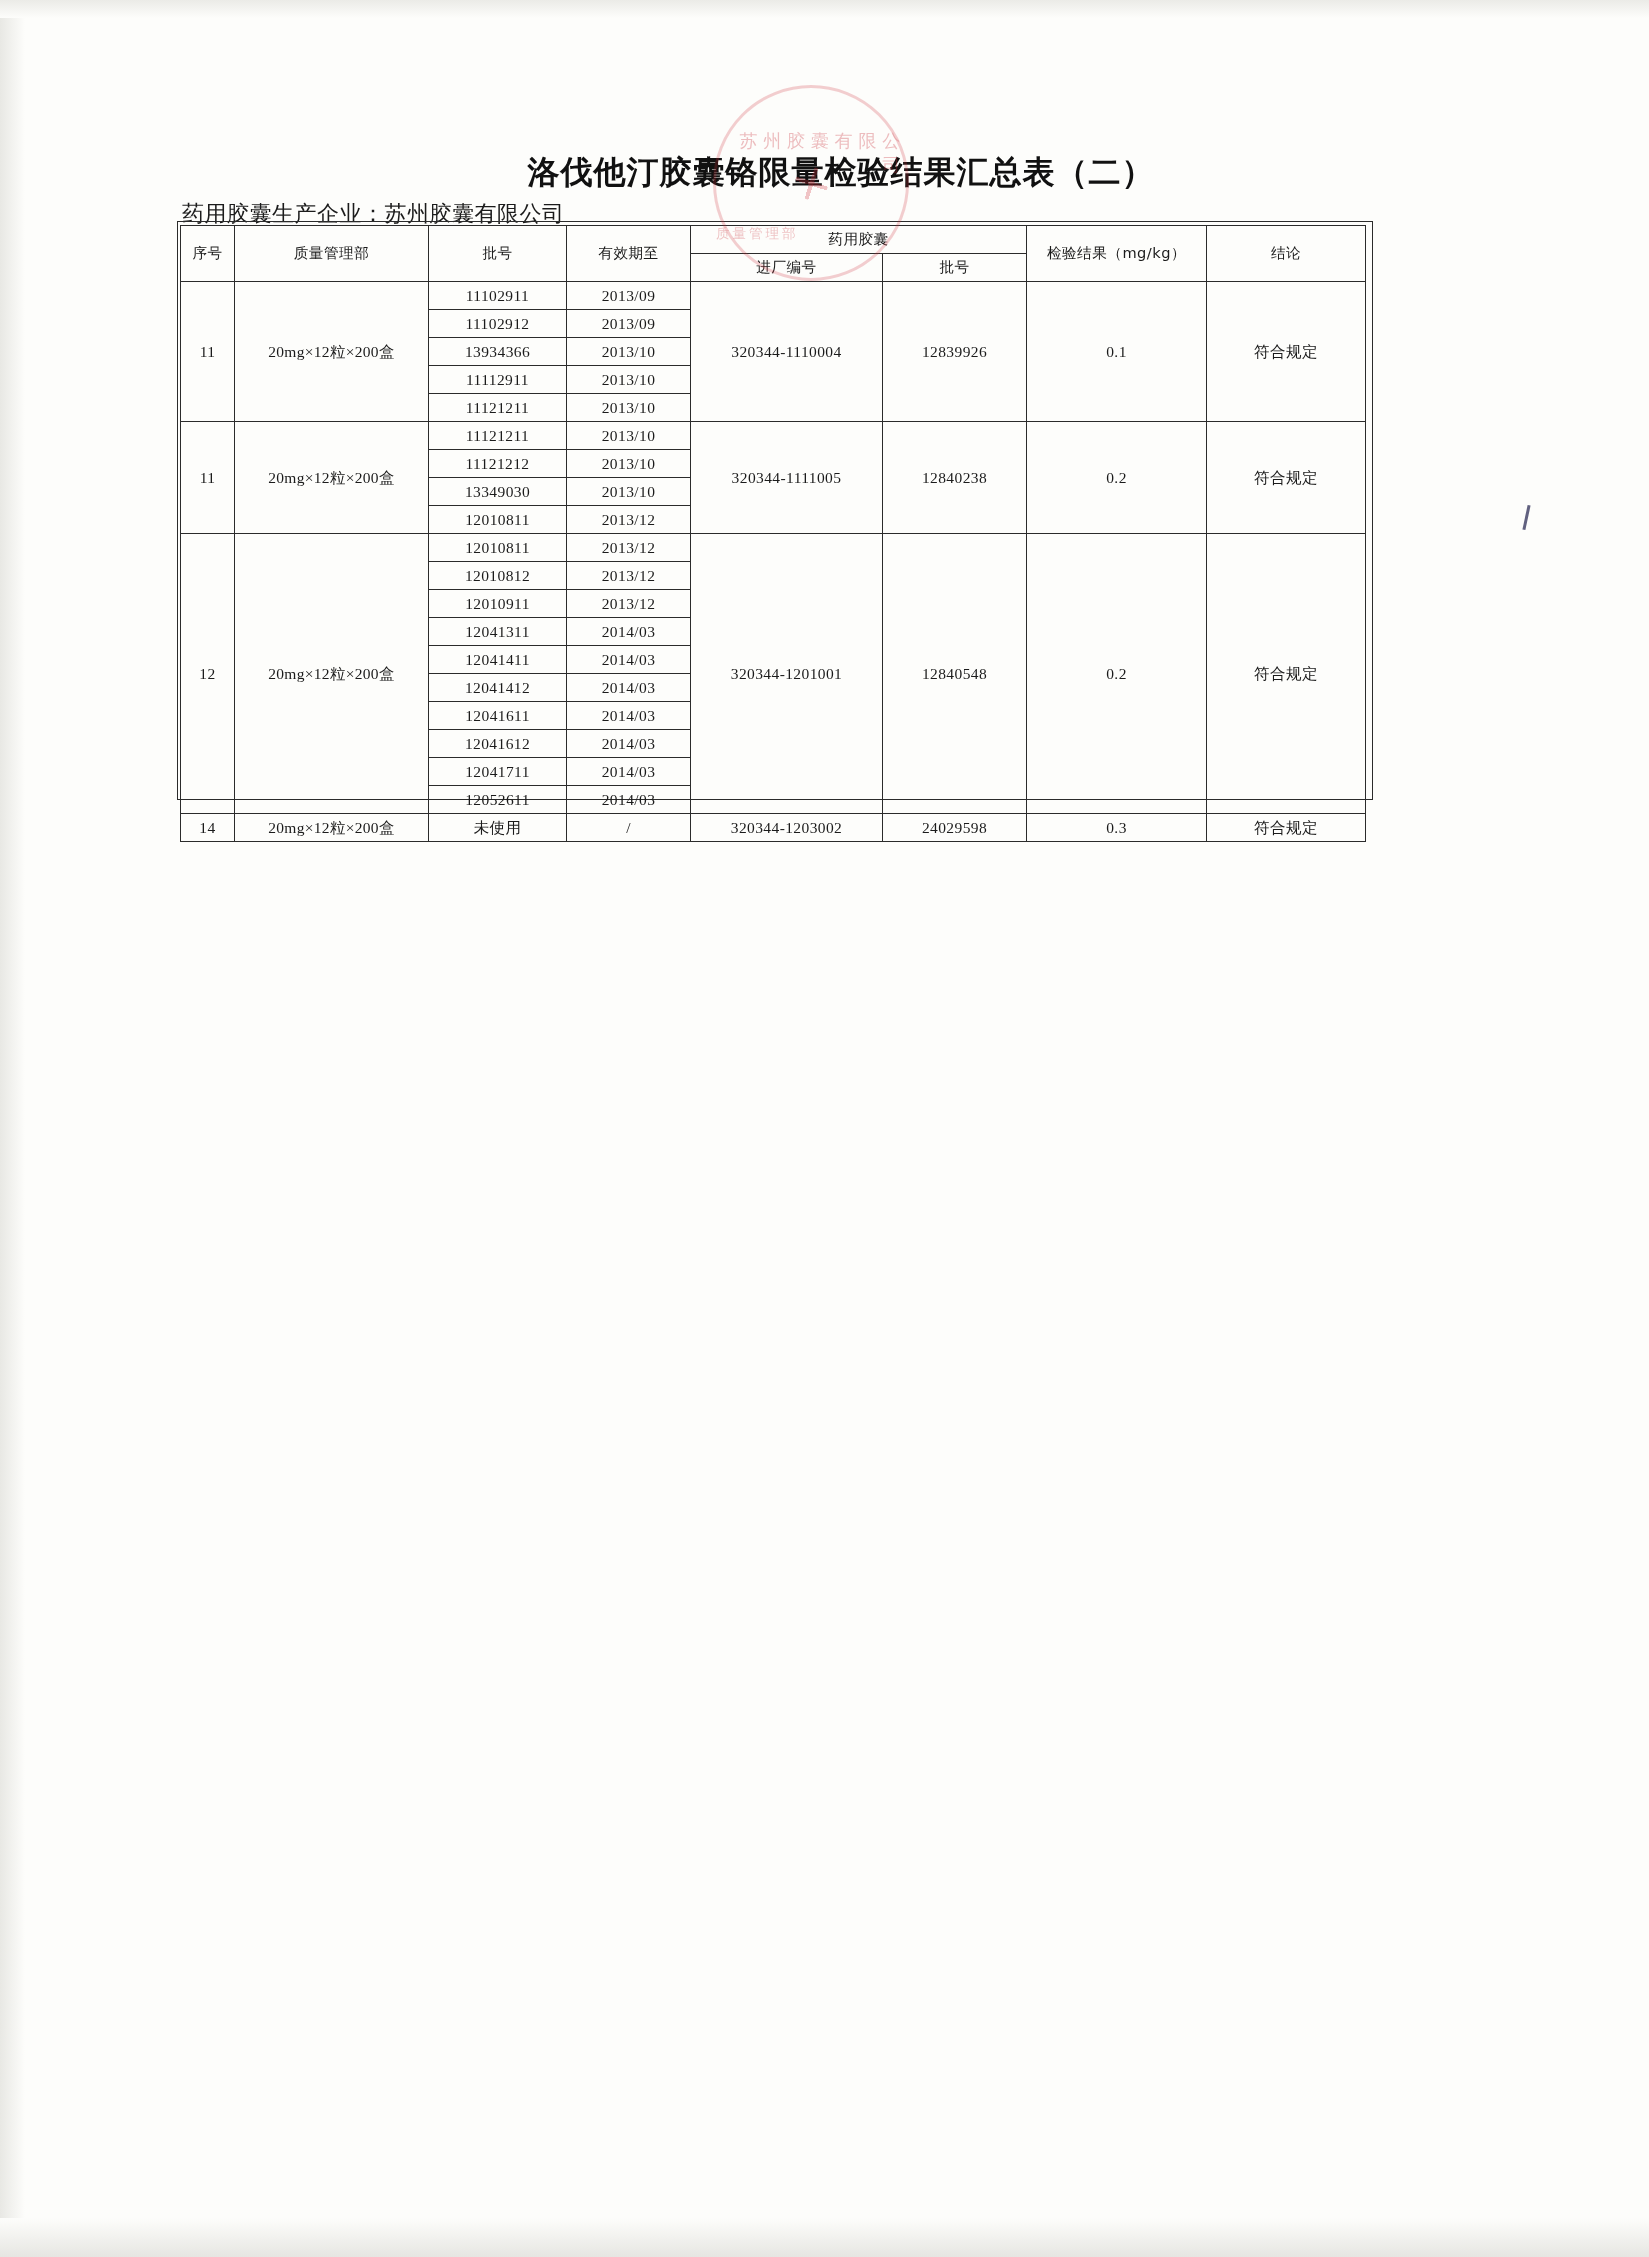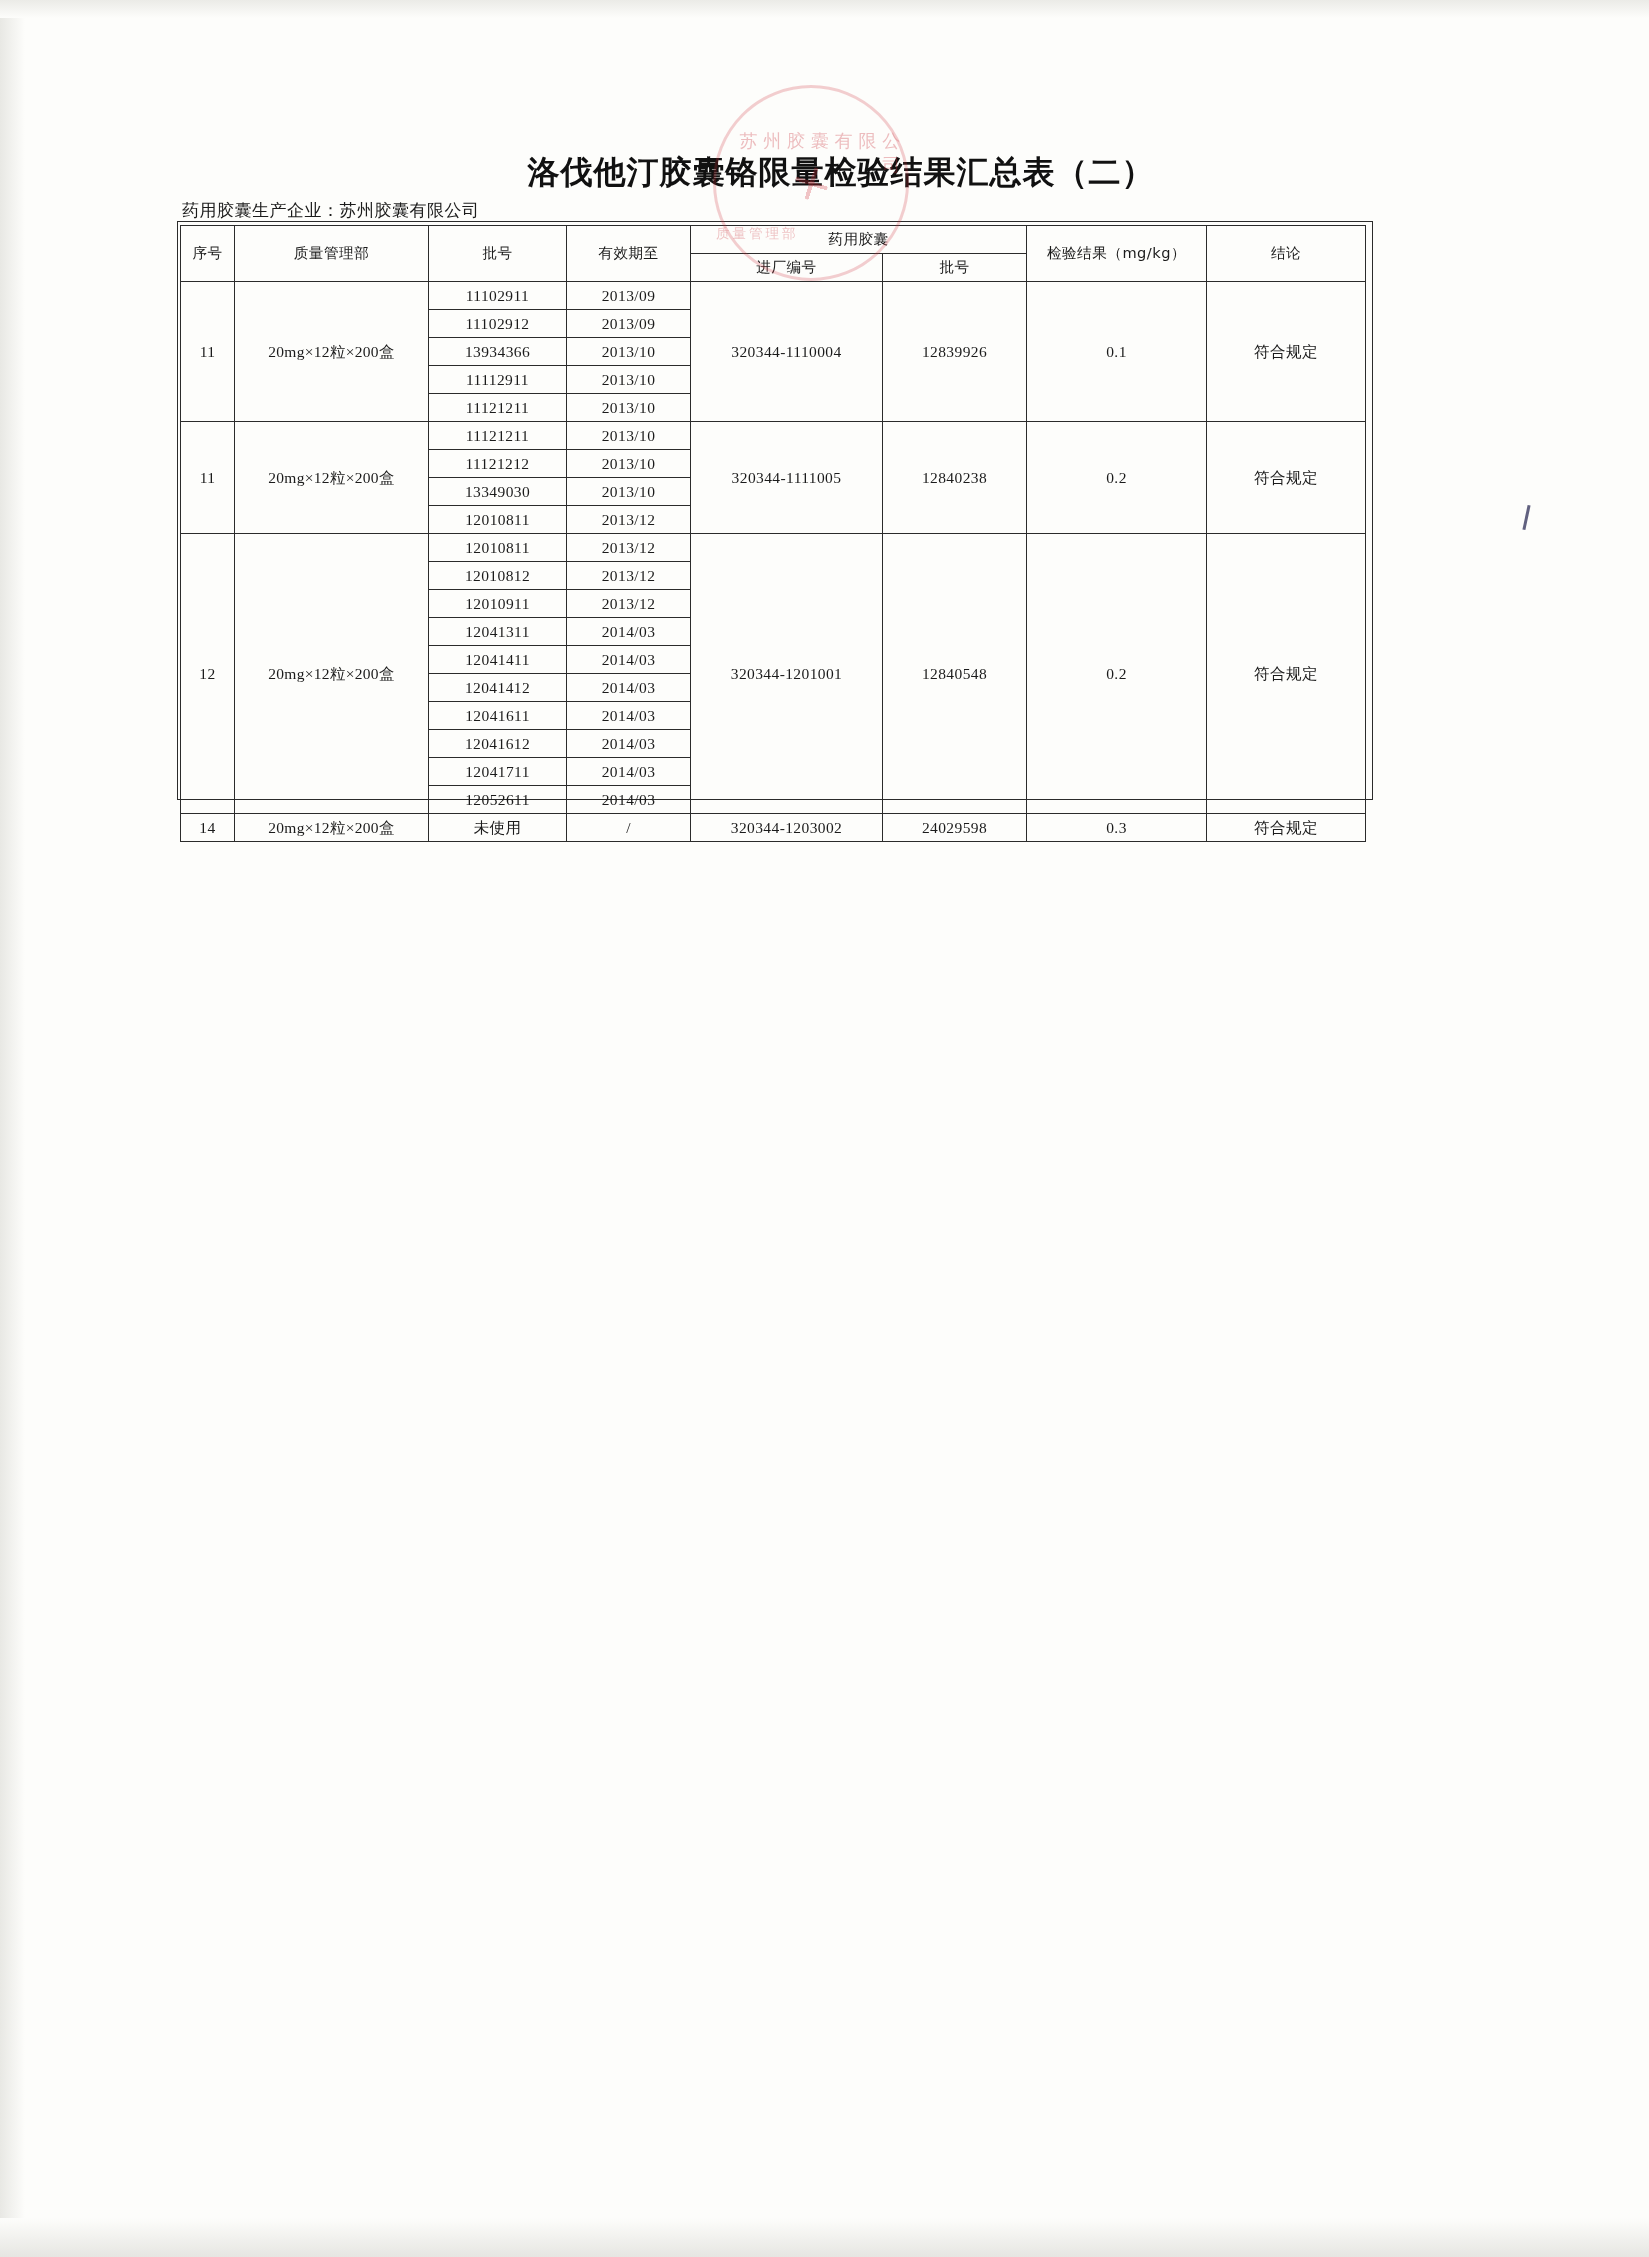--- a/index.html
+++ b/index.html
@@ -52,21 +52,21 @@
     font-size: 32px;
     letter-spacing: 1px;
     color: #111;
     margin-left: 32px;
   }
   .subtitle {
     position: absolute;
     left: 182px;
     top: 199px;
     font-family: "DejaVu Sans", "Liberation Sans", sans-serif;
-    font-size: 17px;
+    font-size: 22px;
     letter-spacing: 0.5px;
     color: #1b1b1b;
   }
 
   
   table.main {
     position: absolute;
     left: 180px;
     top: 225px;
     width: 1186px;

